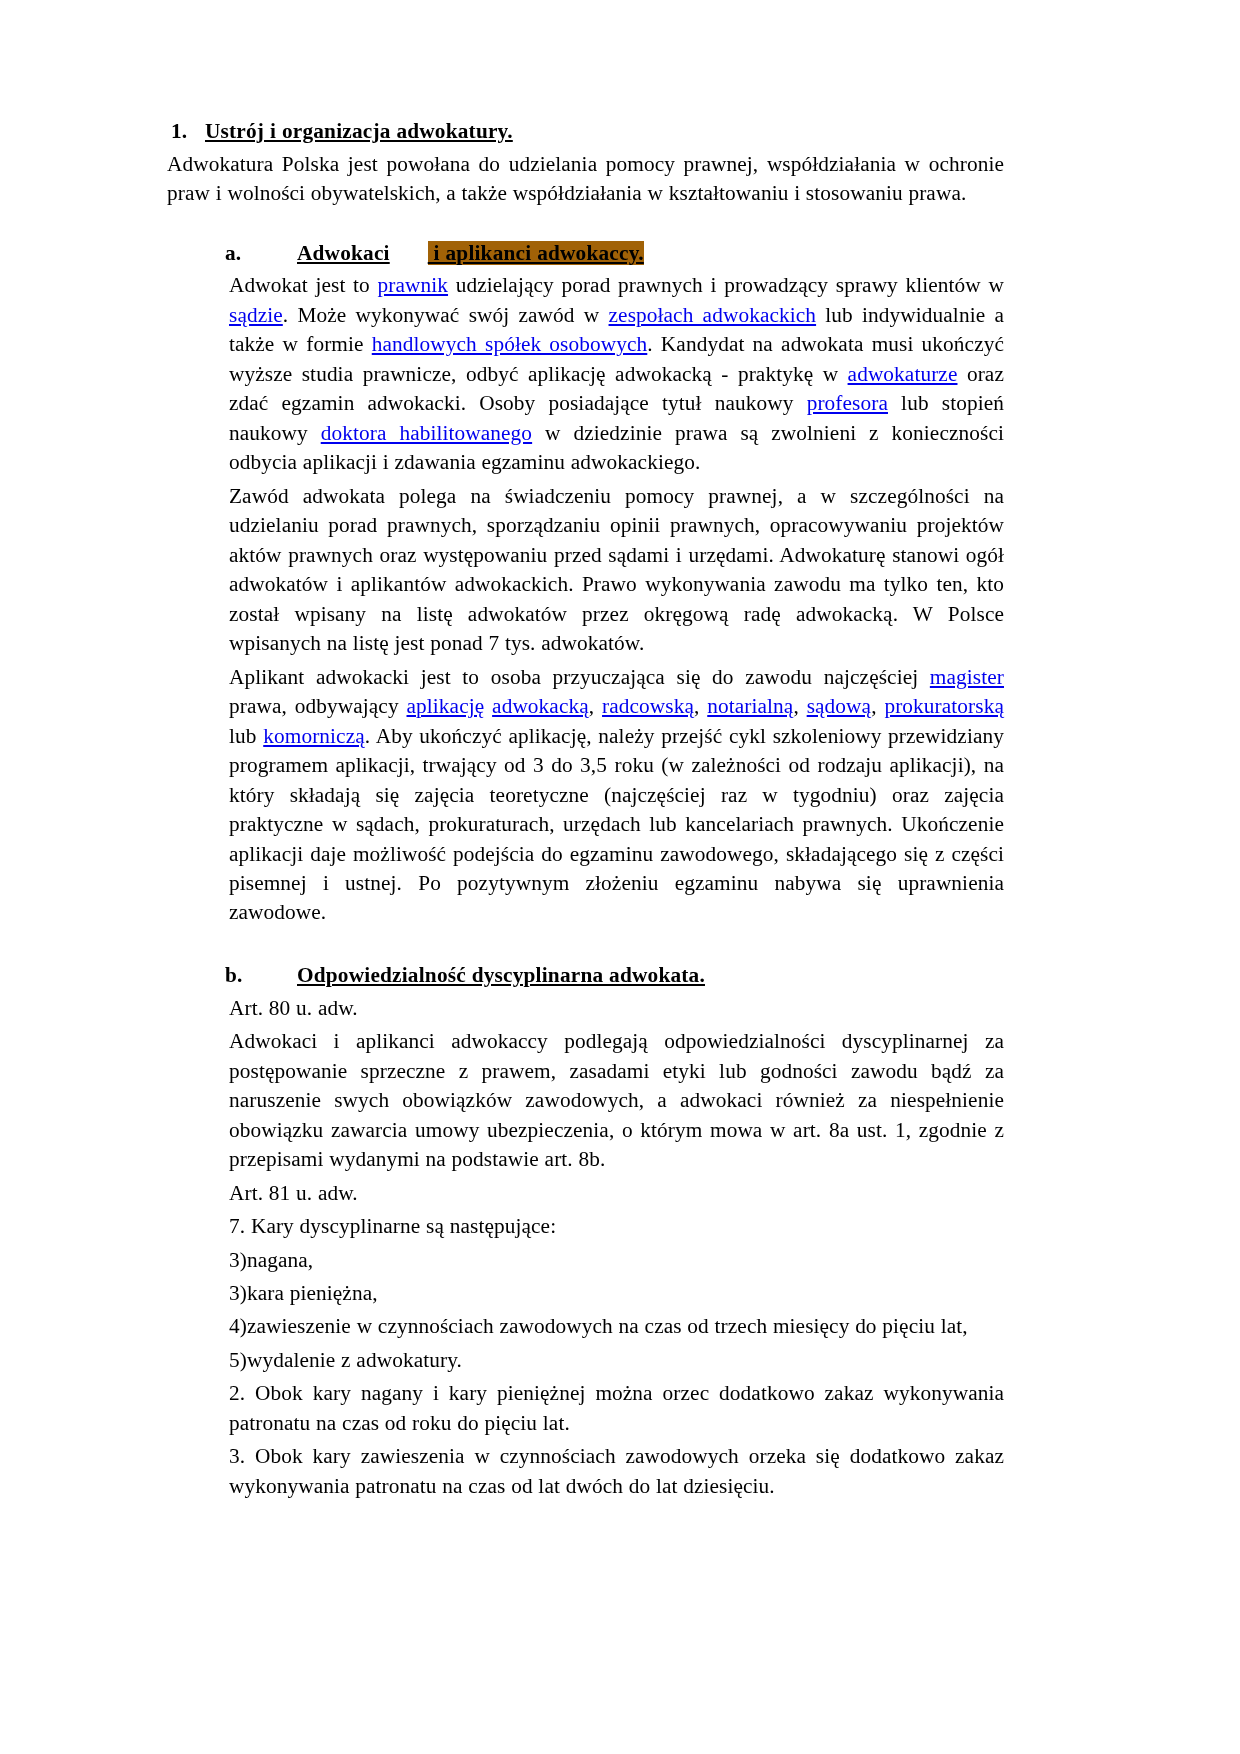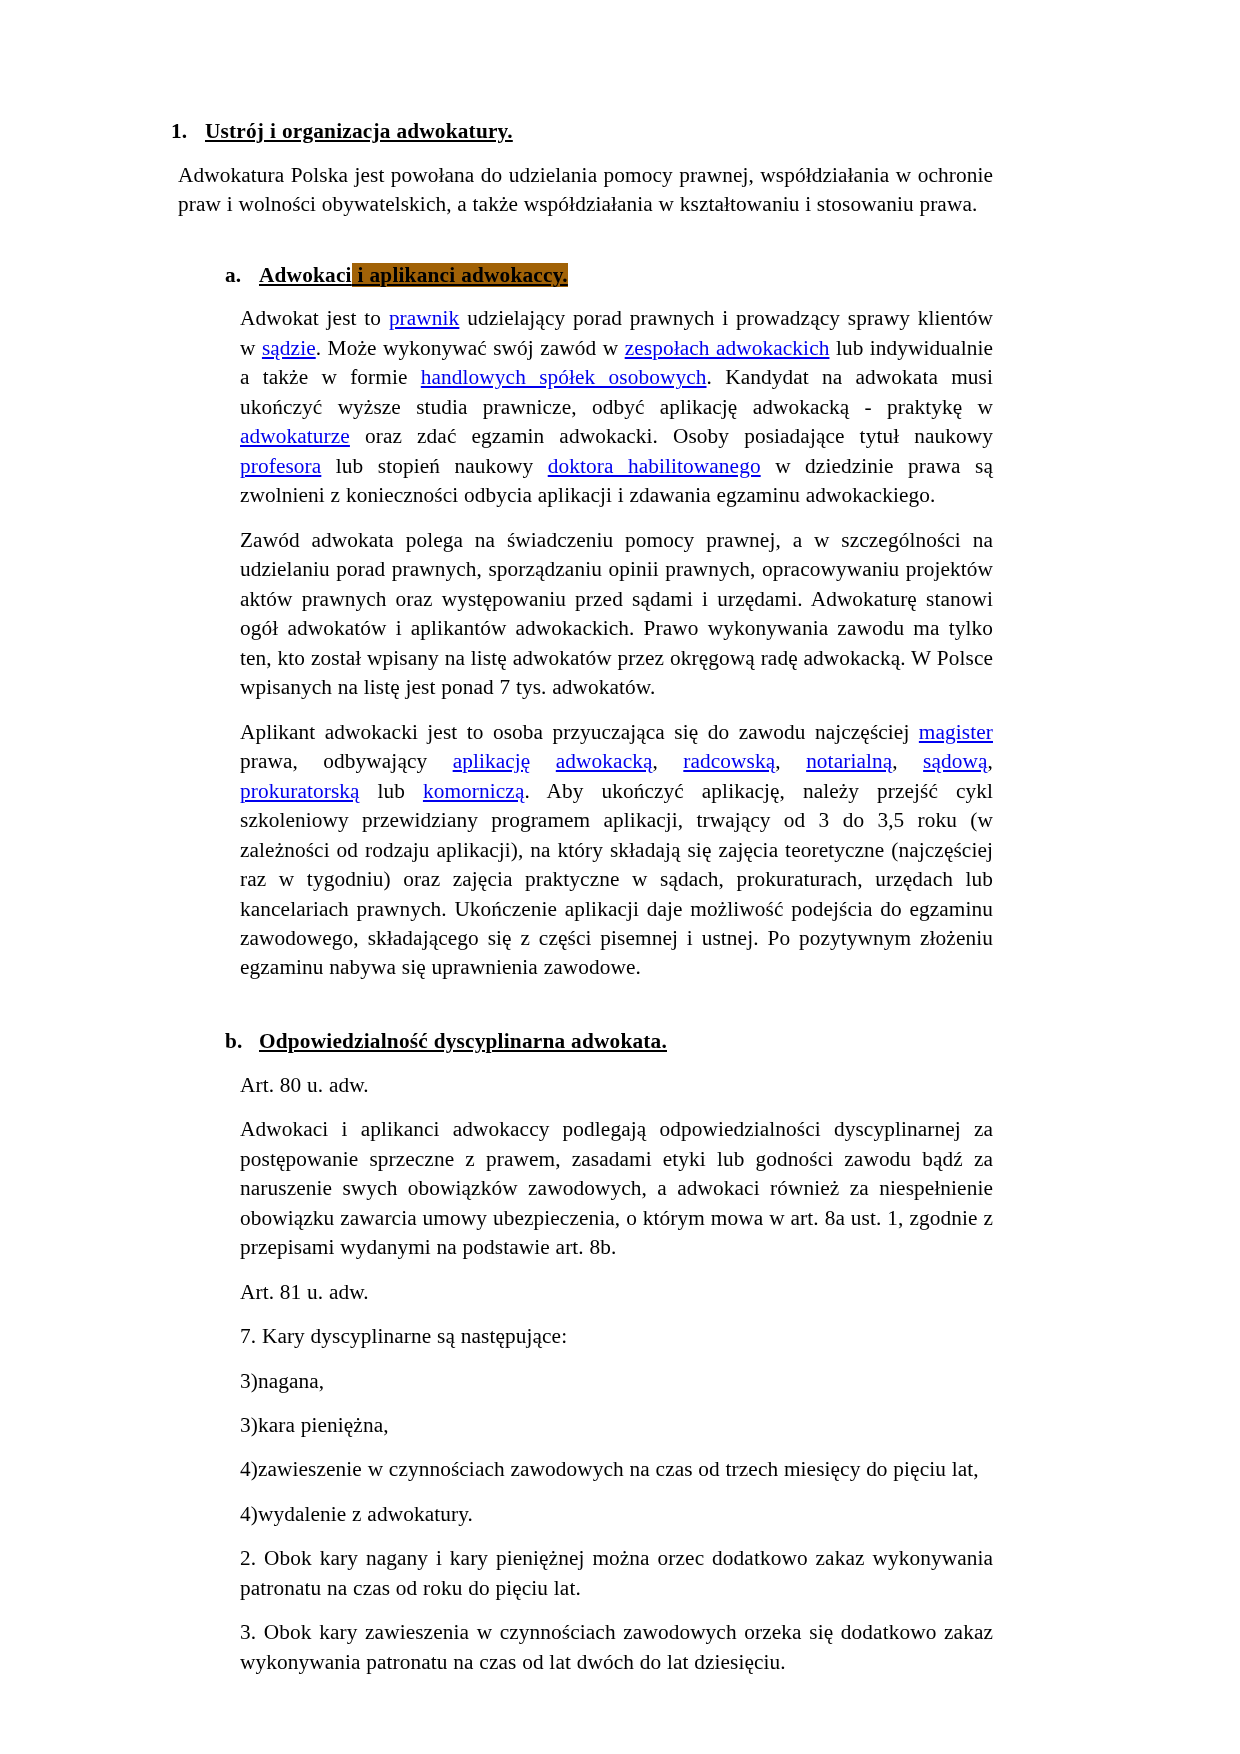--- a/index.html
+++ b/index.html
@@ -57,27 +57,28 @@
     letter-spacing: 0.2px;
   }
   .h-sub .num {
     display: inline-block;
     width: 34px;
     font-weight: bold;
   }
   .h-sub .ttl {
     text-decoration: underline;
     text-underline-offset: 2px;
+    margin-left: 38px;
   }
   .hl {
     background: #a16207;
   }
   
   p.para {
-    margin: 15px;
+    margin: 4px;
     text-align: justify;
     text-justify: inter-word;
   }
   .indent {
     margin-left: 62px;
   }
   .gap-md { height: 27px; }
   .gap-lg { height: 30px; }
   a.lnk, .lnk {
     color: #0000ee;
@@ -120,20 +121,20 @@
       </div>
 
       <p class="para nojust">Art. 80 u. adw.</p>
       <p class="para">Adwokaci i aplikanci adwokaccy podlegają odpowiedzialności dyscyplinarnej za postępowanie sprzeczne z prawem, zasadami etyki lub godności zawodu bądź za naruszenie swych obowiązków zawodowych, a adwokaci również za niespełnienie obowiązku zawarcia umowy ubezpieczenia, o którym mowa w art. 8a ust. 1, zgodnie z przepisami wydanymi na podstawie art. 8b.</p>
       <p class="para nojust">Art. 81 u. adw.</p>
       <p class="para nojust">7. Kary dyscyplinarne są następujące:</p>
 
       <p class="para nojust">3)nagana,</p>
       <p class="para nojust">3)kara pieniężna,</p>
       <p class="para">4)zawieszenie w czynnościach zawodowych na czas od trzech miesięcy do pięciu lat,</p>
-      <p class="para nojust">4)wydalenie z adwokatury.</p>
+      <p class="para nojust">5)wydalenie z adwokatury.</p>
 
       <p class="para">2. Obok kary nagany i kary pieniężnej można orzec dodatkowo zakaz wykonywania patronatu na czas od roku do pięciu lat.</p>
       <p class="para">3. Obok kary zawieszenia w czynnościach zawodowych orzeka się dodatkowo zakaz wykonywania patronatu na czas od lat dwóch do lat dziesięciu.</p>
     </div>
 
   </div>
 </div>
 
 </body></html>

